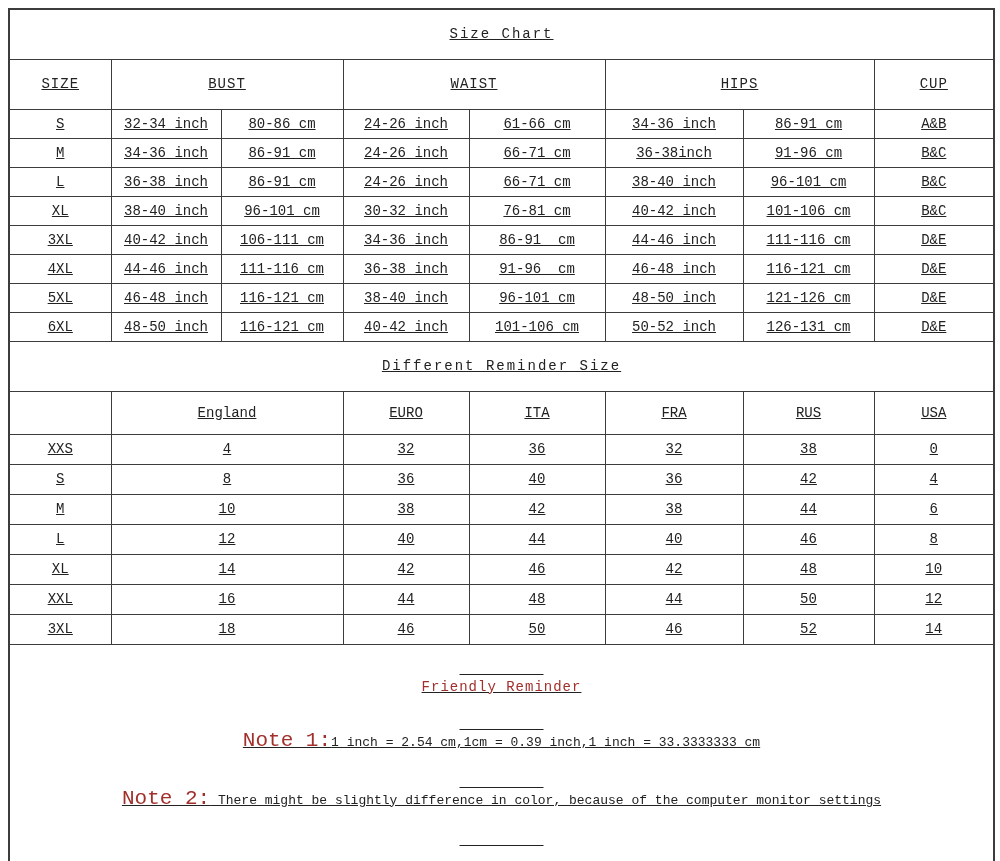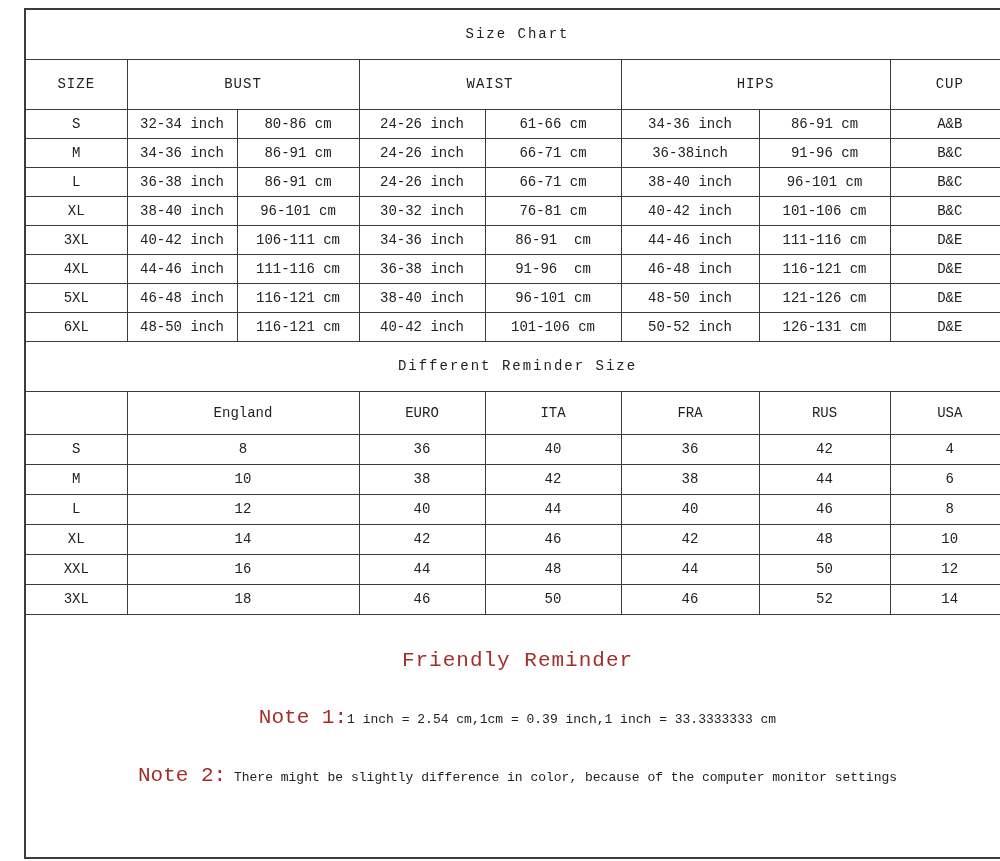--- a/index.html
+++ b/index.html
@@ -10,22 +10,23 @@
   }
   html,body{margin:0;padding:0;background:var(--bg);}
   body{
     width:1000px;height:861px;
     font-family:"Liberation Mono","DejaVu Sans Mono",monospace;
     color:var(--text);
   }
   .page{
     box-sizing:border-box;
     width:1000px;height:761px;
-    padding:8px 7px 6px 24px;
+    padding:8px 7px 6px 8px;
     background:var(--bg);
+    text-decoration:underline;
   }
   table.chart{
     width:985px;height:847px;
     border-collapse:collapse;
     table-layout:fixed;
     border:2px solid var(--border);
   }
   table.chart td{
     border:1px solid var(--border);
     text-align:center;
@@ -49,21 +50,21 @@
   td.chead-cell{font-size:16px;}
   td.clabel{font-size:15px;}
   td.notes-cell{
     text-align:left;
     vertical-align:top;
     white-space:normal;
     padding:4px 8px 2px 6px;
   }
   .notes-title{
     color:var(--red);
-    font-size:21px;
+    font-size:14px;
     letter-spacing:1px;
     margin:2px 0 5px 0;
   }
   .note-line{
     font-size:13px;
     line-height:18px;
     margin:0 0 6px 0;
     color:var(--text);
   }
   .note-label{
@@ -193,20 +194,29 @@
         <td class="chead-cell">EURO</td>
         <td class="chead-cell">ITA</td>
         <td class="chead-cell">FRA</td>
         <td class="chead-cell">RUS</td>
         <td class="chead-cell">USA</td>
       </tr>
     </tbody>
 
     <tbody id="country-rows">
         <tr class="r-cdata">
+          <td class="clabel">XXS</td>
+          <td colspan="2">4</td>
+          <td>32</td>
+          <td>36</td>
+          <td>32</td>
+          <td>38</td>
+          <td>0</td>
+        </tr>
+        <tr class="r-cdata">
           <td class="clabel">S</td>
           <td colspan="2">8</td>
           <td>36</td>
           <td>40</td>
           <td>36</td>
           <td>42</td>
           <td>4</td>
         </tr>
         <tr class="r-cdata">
           <td class="clabel">M</td>

